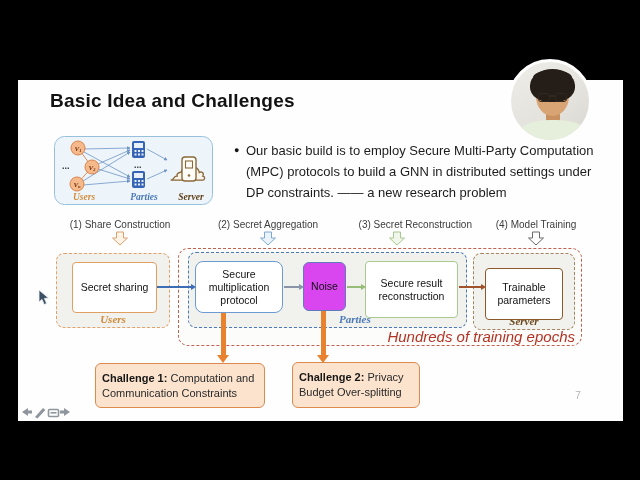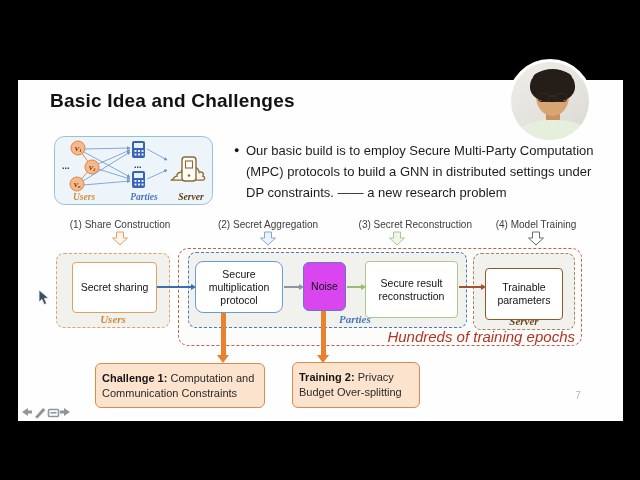--- a/index.html
+++ b/index.html
@@ -232,21 +232,21 @@
     <div class="oarrow o2"></div>
 
     <div class="challenge ch1">
       <div class="txt">
         <b>Challenge 1:</b>
         <span>Computation and Communication Constraints</span>
       </div>
     </div>
     <div class="challenge ch2">
       <div class="txt">
-        <b>Training 2:</b>
+        <b>Challenge 2:</b>
         <span>Privacy Budget Over-splitting</span>
       </div>
     </div>
 
     <svg class="cursor" width="12" height="16" viewBox="0 0 12 16">
       <polygon points="1,0 1,12 4,9.4 6.2,14.6 8.6,13.4 6.4,8.4 10.5,8" fill="#3d4f63" stroke="#eef2f6" stroke-width="0.8"></polygon>
     </svg>
 
     <svg class="navbar" width="52" height="14" viewBox="0 0 52 14">
       <g fill="#8f959c">

